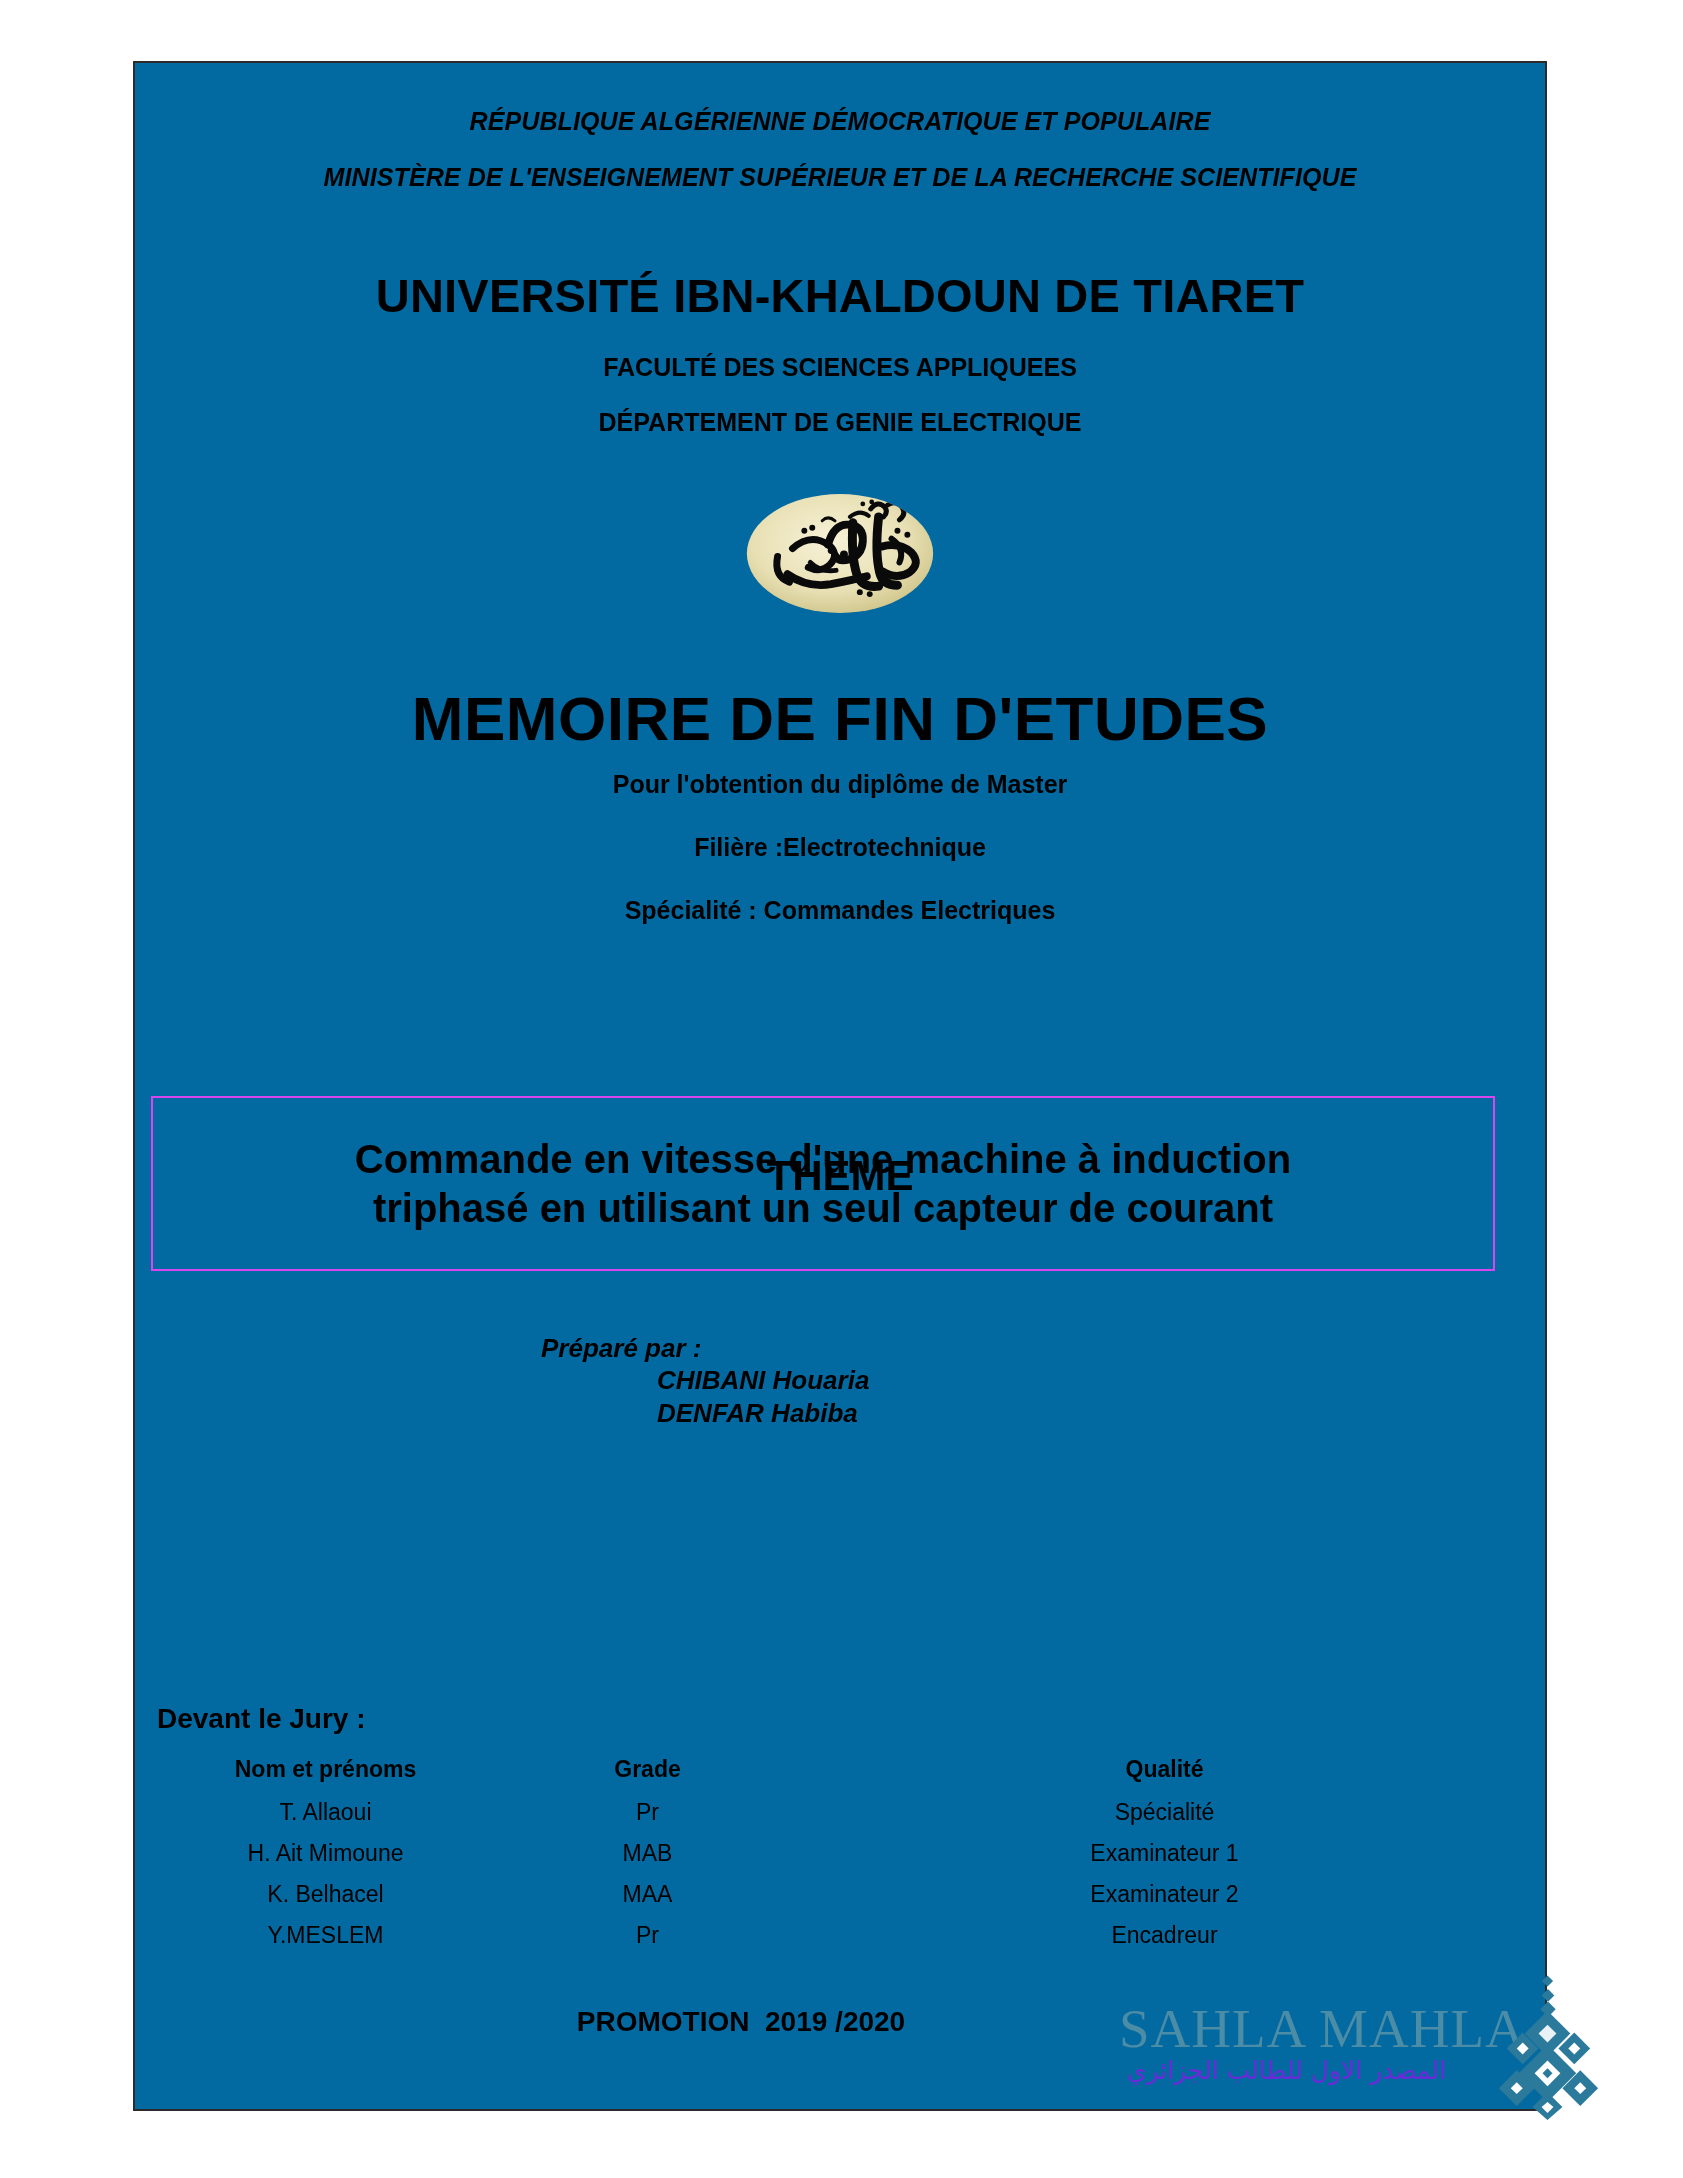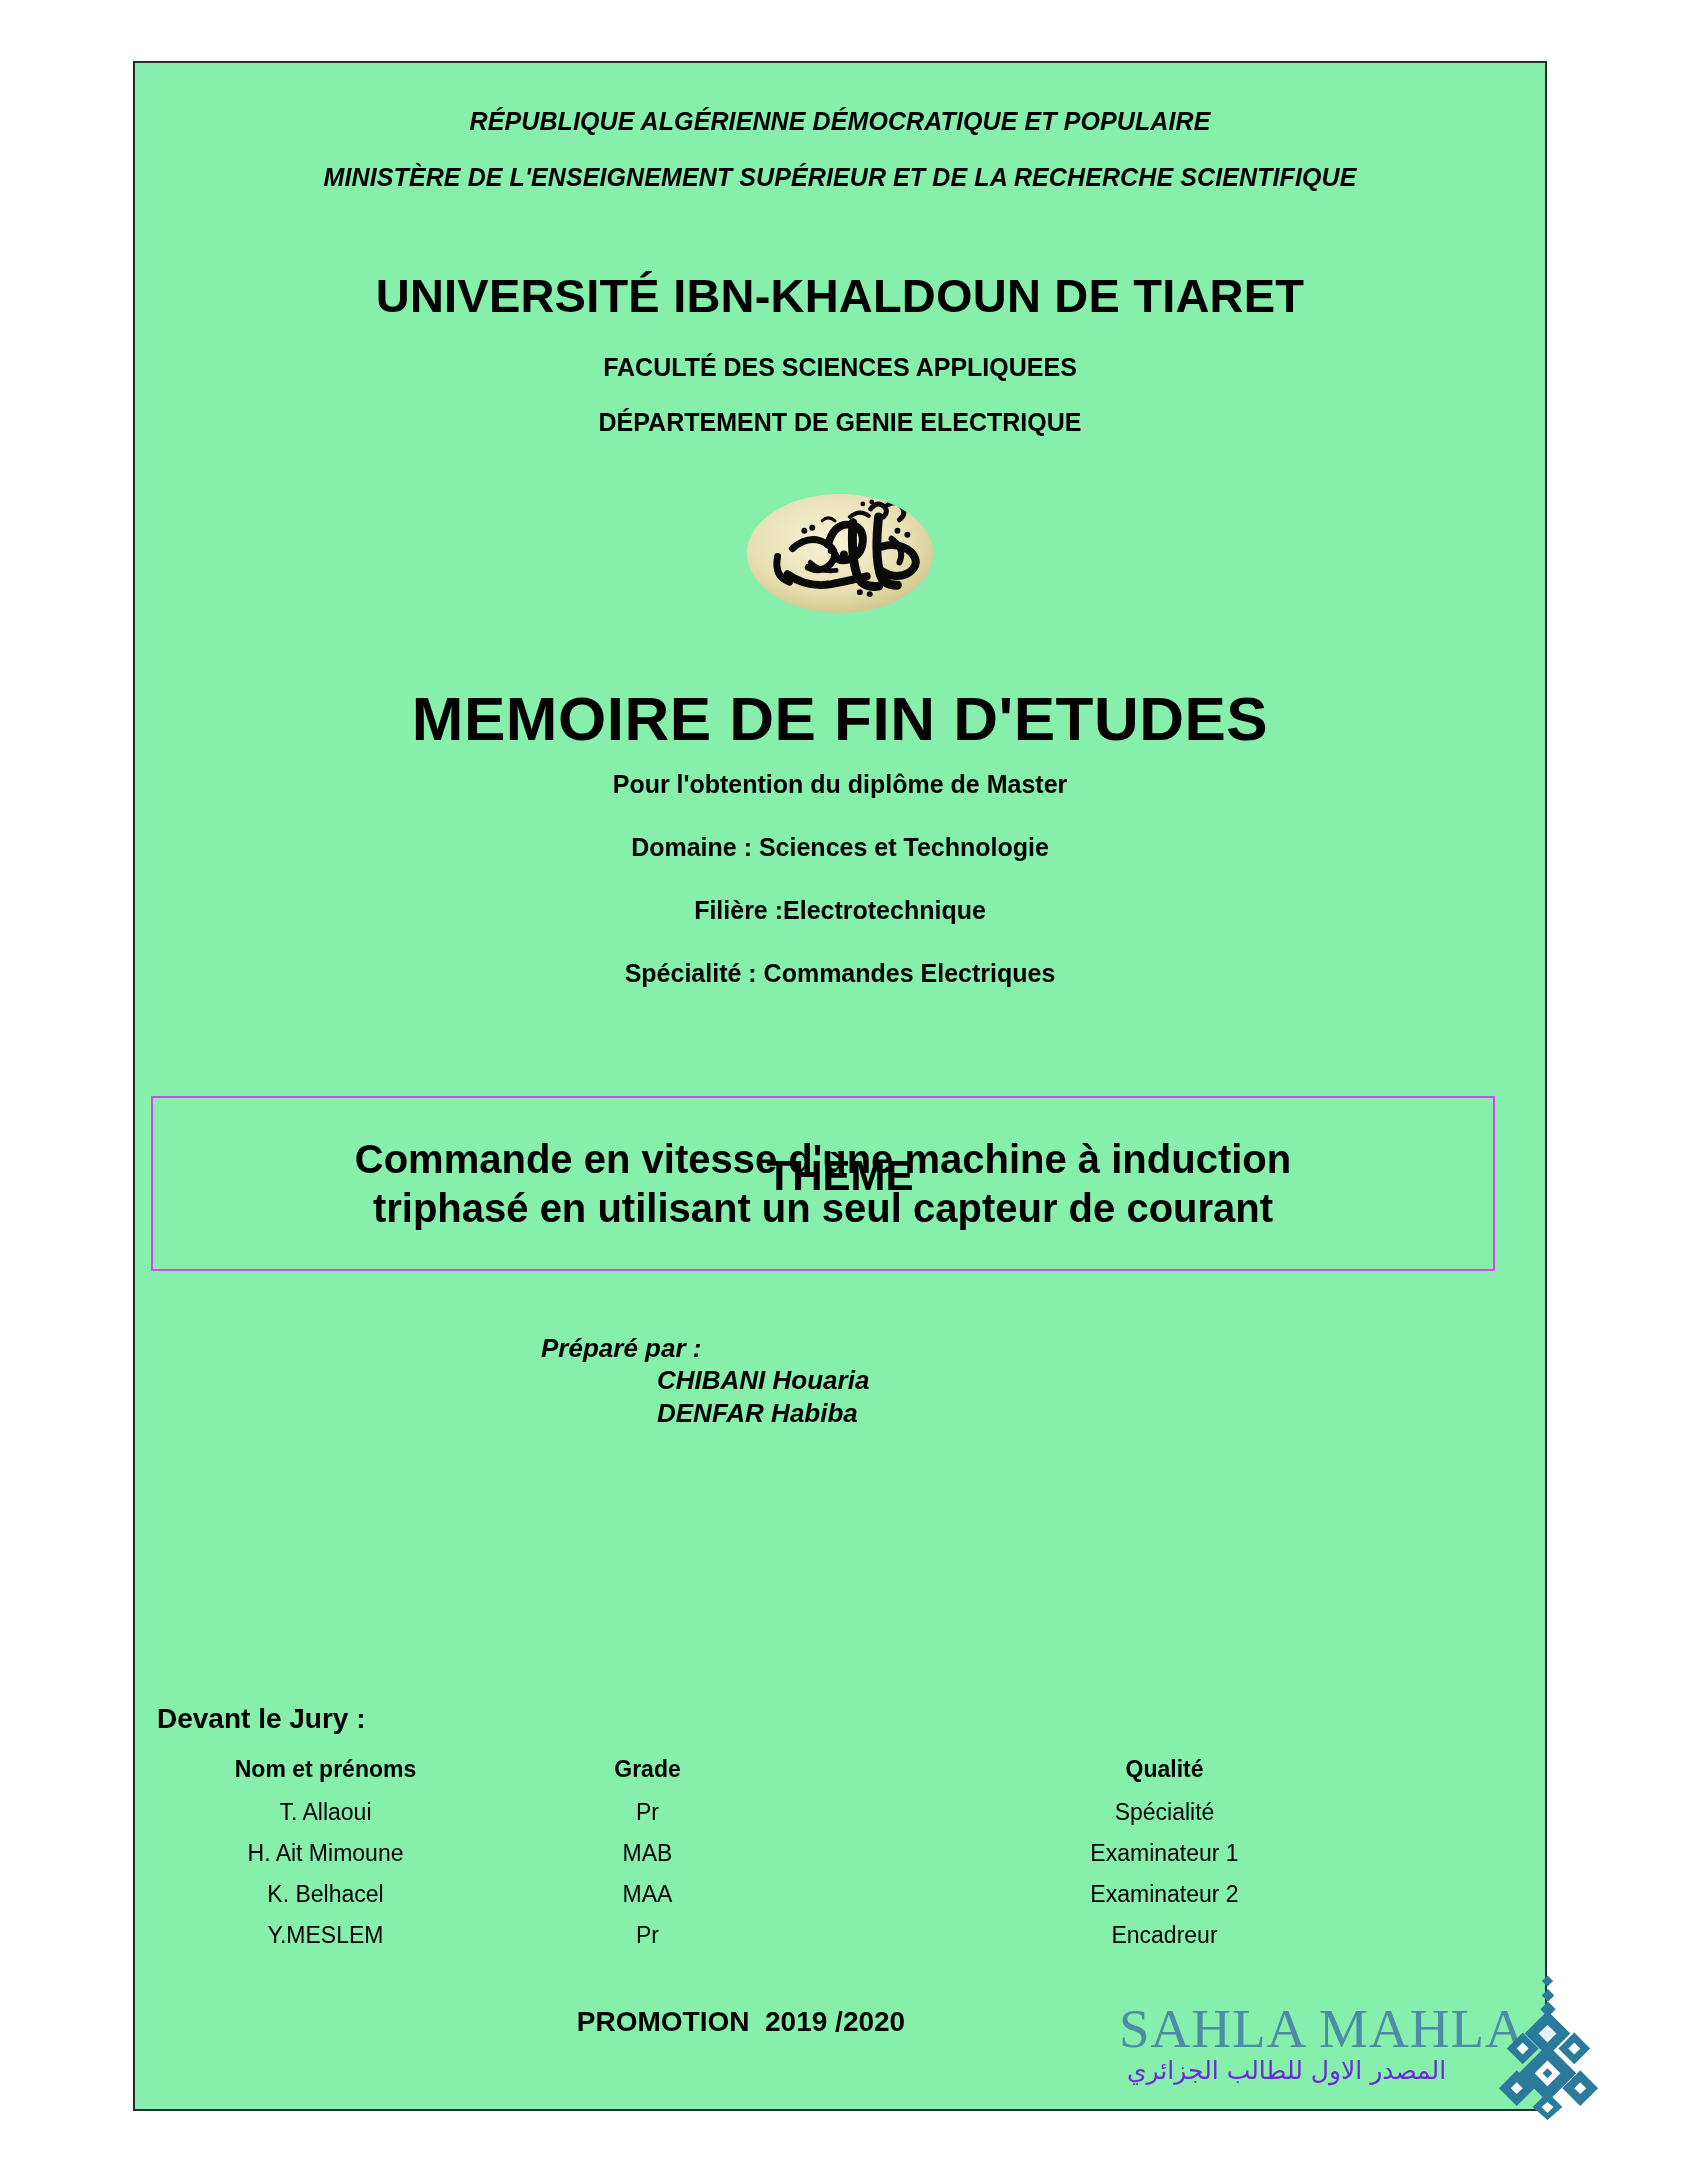--- a/index.html
+++ b/index.html
@@ -19,21 +19,21 @@
   }
 
   
   .page-frame {
     position: absolute;
     left: 133px;
     top: 61px;
     width: 1414px;
     height: 2050px;
     border: 2px solid #2b2b2b;
-    background: #86efac;
+    background: #0369a1;
   }
 
   .page-inner {
     position: relative;
     width: 100%;
     height: 100%;
   }
 
   .ministry-block {
     position: absolute;
@@ -322,21 +322,20 @@
             <path d="M90 34 q6 -6 13 0" stroke-width="3"></path>
           </g>
         </svg>
       </span>
     </div>
 
     <div class="main-title">MEMOIRE DE FIN D'ETUDES</div>
 
     <div class="degree-block">
       <div class="degree-line">Pour l'obtention du diplôme de Master</div>
-      <div class="degree-line">Domaine : Sciences et Technologie</div>
       <div class="degree-line">Filière :Electrotechnique</div>
       <div class="degree-line">Spécialité : Commandes Electriques</div>
     </div>
 
     <div class="theme-label">THÈME</div>
 
     <div class="theme-box">
       <div class="theme-text-line">Commande en vitesse d'une machine à induction</div>
       <div class="theme-text-line">triphasé en utilisant un seul capteur de courant</div>
     </div>

